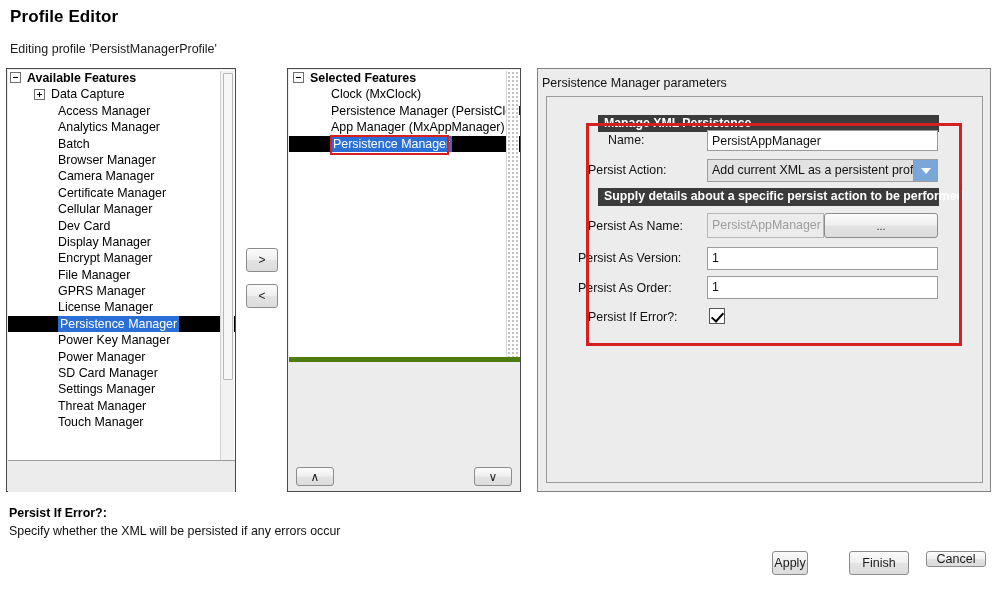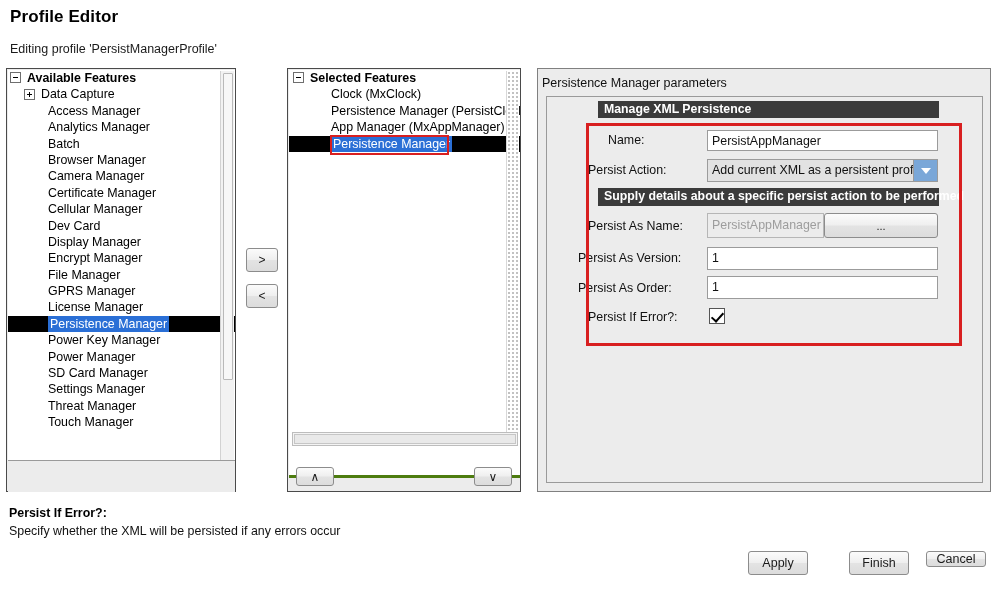--- a/index.html
+++ b/index.html
@@ -43,32 +43,32 @@
     position: absolute;
     background: #ffffff;
     border: 1px solid #9a9a9a;
     overflow: hidden;
   }
   #available-list {
     left: 1px; top: 1px; width: 227px; height: 391px;
     border: none; border-bottom: 1px solid #9a9a9a;
   }
   #selected-list {
-    left: 1px; top: 1px; width: 231px; height: 408px;
-    border: none; border-bottom: 3px solid #4d7c0f;
+    left: 1px; top: 1px; width: 231px; height: 292px;
+    border: none; border-bottom: 5px solid #4d7c0f;
   }
 
   .tree-row {
     position: relative;
     height: 16.4px;
     line-height: 16.4px;
     font-size: 12.4px;
     color: #000;
     white-space: nowrap;
-    padding-left: 0;
+    padding-left: 10px;
   }
   .tree-row.root { font-weight: bold; padding-left: 2px; }
   .tree-row .label { display: inline-block; vertical-align: top; }
 
   .tnode {
     display: inline-block;
     width: 11px; height: 11px;
     border: 1px solid #6e6e6e;
     background: #fff;
     position: relative;
@@ -154,21 +154,21 @@
     cursor: default;
     padding: 0;
   }
 
   #btn-add    { position: absolute; left: 246px; top: 248px; width: 32px; height: 24px; font-size: 12px; }
   #btn-remove { position: absolute; left: 246px; top: 284px; width: 32px; height: 24px; font-size: 12px; }
 
   #btn-up   { position: absolute; left: 296px; top: 467px; width: 38px; height: 19px; font-size: 12px; }
   #btn-down { position: absolute; left: 474px; top: 467px; width: 38px; height: 19px; font-size: 12px; }
 
-  #btn-apply  { position: absolute; left: 748px; top: 551px; width: 60px; height: 24px; font-size: 12.5px; }
+  #btn-apply  { position: absolute; left: 772px; top: 551px; width: 36px; height: 24px; font-size: 12.5px; }
   #btn-finish { position: absolute; left: 849px; top: 551px; width: 60px; height: 24px; font-size: 12.5px; }
   #btn-cancel { position: absolute; left: 926px; top: 551px; width: 60px; height: 16px; font-size: 12.5px; }
 
   
   #params-title {
     position: absolute; left: 542px; top: 76px;
     font-size: 12.5px; color: #111;
   }
   #params-box {
     position: absolute;
@@ -179,21 +179,21 @@
   .section-bar {
     position: absolute;
     background: #3b3b3b;
     color: #ffffff;
     font-size: 12.3px;
     font-weight: bold;
     line-height: 17px;
     padding-left: 6px;
     white-space: nowrap;
   }
-  #bar-manage { left: 598px; top: 101px; width: 341px; height: 17px; }
+  #bar-manage { left: 598px; top: 115px; width: 341px; height: 17px; }
   #bar-supply { left: 598px; top: 188px; width: 341px; height: 18px; }
 
   .fld-label {
     position: absolute;
     font-size: 12.4px;
     color: #111;
     text-align: left;
     white-space: nowrap;
   }
   .tinput {

